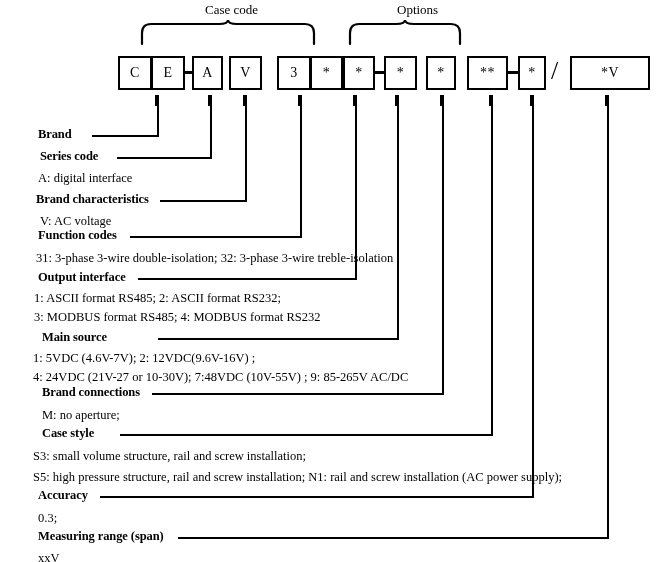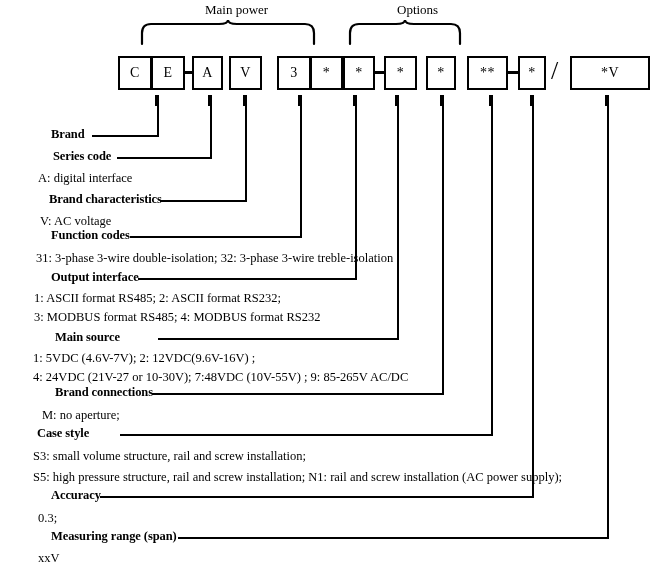--- a/index.html
+++ b/index.html
@@ -81,37 +81,36 @@
 
   
   .callout-title {
     position: absolute;
     font-weight: bold;
     font-size: 12.5px;
     color: #000000;
     white-space: nowrap;
     font-family: "Liberation Serif", "DejaVu Serif", serif;
     letter-spacing: -0.1px;
-    margin-left: 13px;
   }
   .callout-desc {
     position: absolute;
     font-size: 12.5px;
     color: #000000;
     white-space: nowrap;
     font-family: "Liberation Serif", "DejaVu Serif", serif;
   }
 </style>
 </head>
 <body>
 
 <div id="root">
 
   <div id="braces-layer">
-      <div class="brace-label" style="left: 205px; top: 2px;">Main power</div>
+      <div class="brace-label" style="left: 205px; top: 2px;">Case code</div>
       <svg class="brace-svg" width="176" height="26" style="left: 140px; top: 20px;">
         <path d="M 2,24 L 2,13 Q 2,4 11,4 L 79,4 Q 88,4 88,0 Q 88,4 97,4 L 165,4 Q 174,4 174,13 L 174,24" fill="none" stroke="#000000" stroke-width="2.2" stroke-linecap="round"></path>
       </svg>
       <div class="brace-label" style="left: 397px; top: 2px;">Options</div>
       <svg class="brace-svg" width="114" height="26" style="left: 348px; top: 20px;">
         <path d="M 2,24 L 2,13 Q 2,4 11,4 L 48,4 Q 57,4 57,0 Q 57,4 66,4 L 103,4 Q 112,4 112,13 L 112,24" fill="none" stroke="#000000" stroke-width="2.2" stroke-linecap="round"></path>
       </svg>
     </div>
 
   <div id="boxes-layer">
@@ -198,21 +197,21 @@
       <div class="callout-title" style="left: 38px; top: 228px;">Function codes</div>
       <div class="callout-desc" style="left: 36px; top: 251px;">31: 3-phase 3-wire double-isolation;  32: 3-phase 3-wire treble-isolation</div>
       <div class="callout-title" style="left: 38px; top: 270px;">Output interface</div>
       <div class="callout-desc" style="left: 34px; top: 291px;">1: ASCII format RS485;      2: ASCII format RS232;</div>
       <div class="callout-desc" style="left: 34px; top: 310px;">3: MODBUS format RS485; 4: MODBUS format RS232</div>
       <div class="callout-title" style="left: 42px; top: 330px;">Main source</div>
       <div class="callout-desc" style="left: 33px; top: 351px;">1: 5VDC (4.6V-7V); 2: 12VDC(9.6V-16V) ;</div>
       <div class="callout-desc" style="left: 33px; top: 370px;">4: 24VDC (21V-27 or 10-30V); 7:48VDC (10V-55V) ; 9: 85-265V AC/DC</div>
       <div class="callout-title" style="left: 42px; top: 385px;">Brand connections</div>
       <div class="callout-desc" style="left: 42px; top: 408px;">M: no aperture;</div>
-      <div class="callout-title" style="left: 24px; top: 426px;">Case style</div>
+      <div class="callout-title" style="left: 42px; top: 426px;">Case style</div>
       <div class="callout-desc" style="left: 33px; top: 449px;">S3: small volume structure, rail and screw installation;</div>
       <div class="callout-desc" style="left: 33px; top: 470px;">S5: high pressure structure, rail and screw installation;  N1: rail and screw installation (AC power supply);</div>
       <div class="callout-title" style="left: 38px; top: 488px; font-family: Liberation Serif, serif;">Accuracy</div>
       <div class="callout-desc" style="left: 38px; top: 511px;">0.3;</div>
       <div class="callout-title" style="left: 38px; top: 529px;">Measuring range (span)</div>
       <div class="callout-desc" style="left: 38px; top: 551px;">xxV</div>
     </div>
 
 </div>
 

